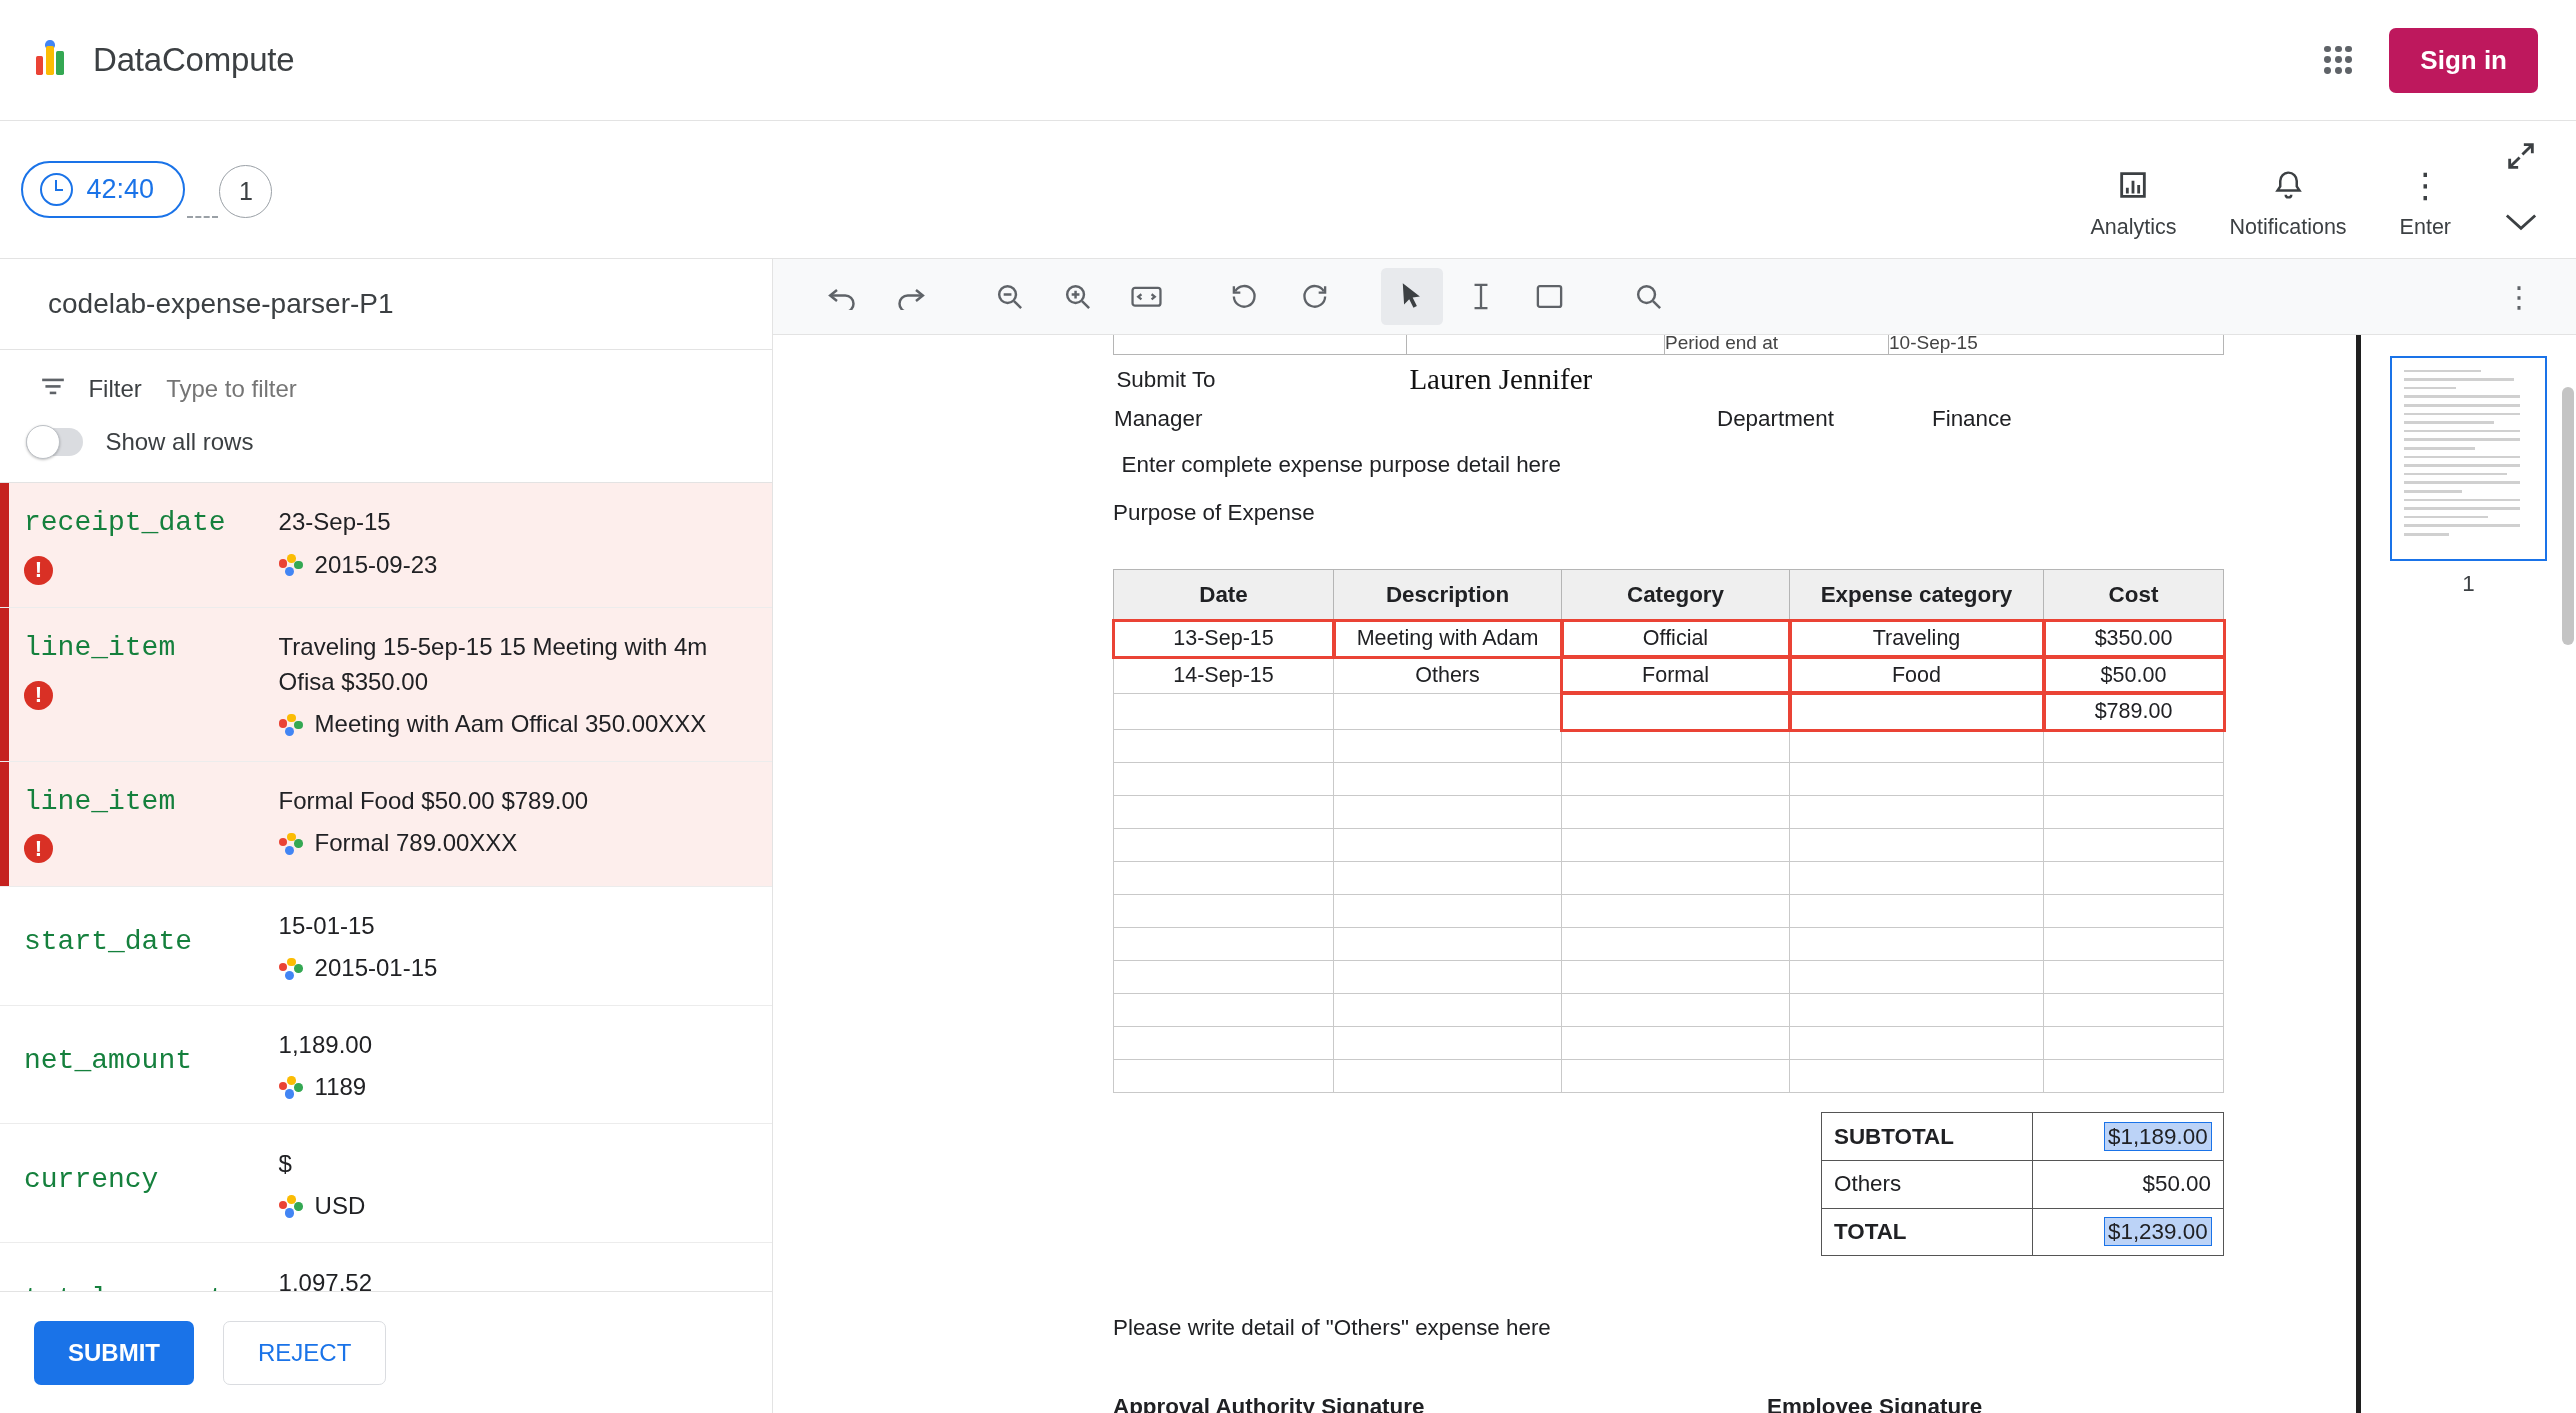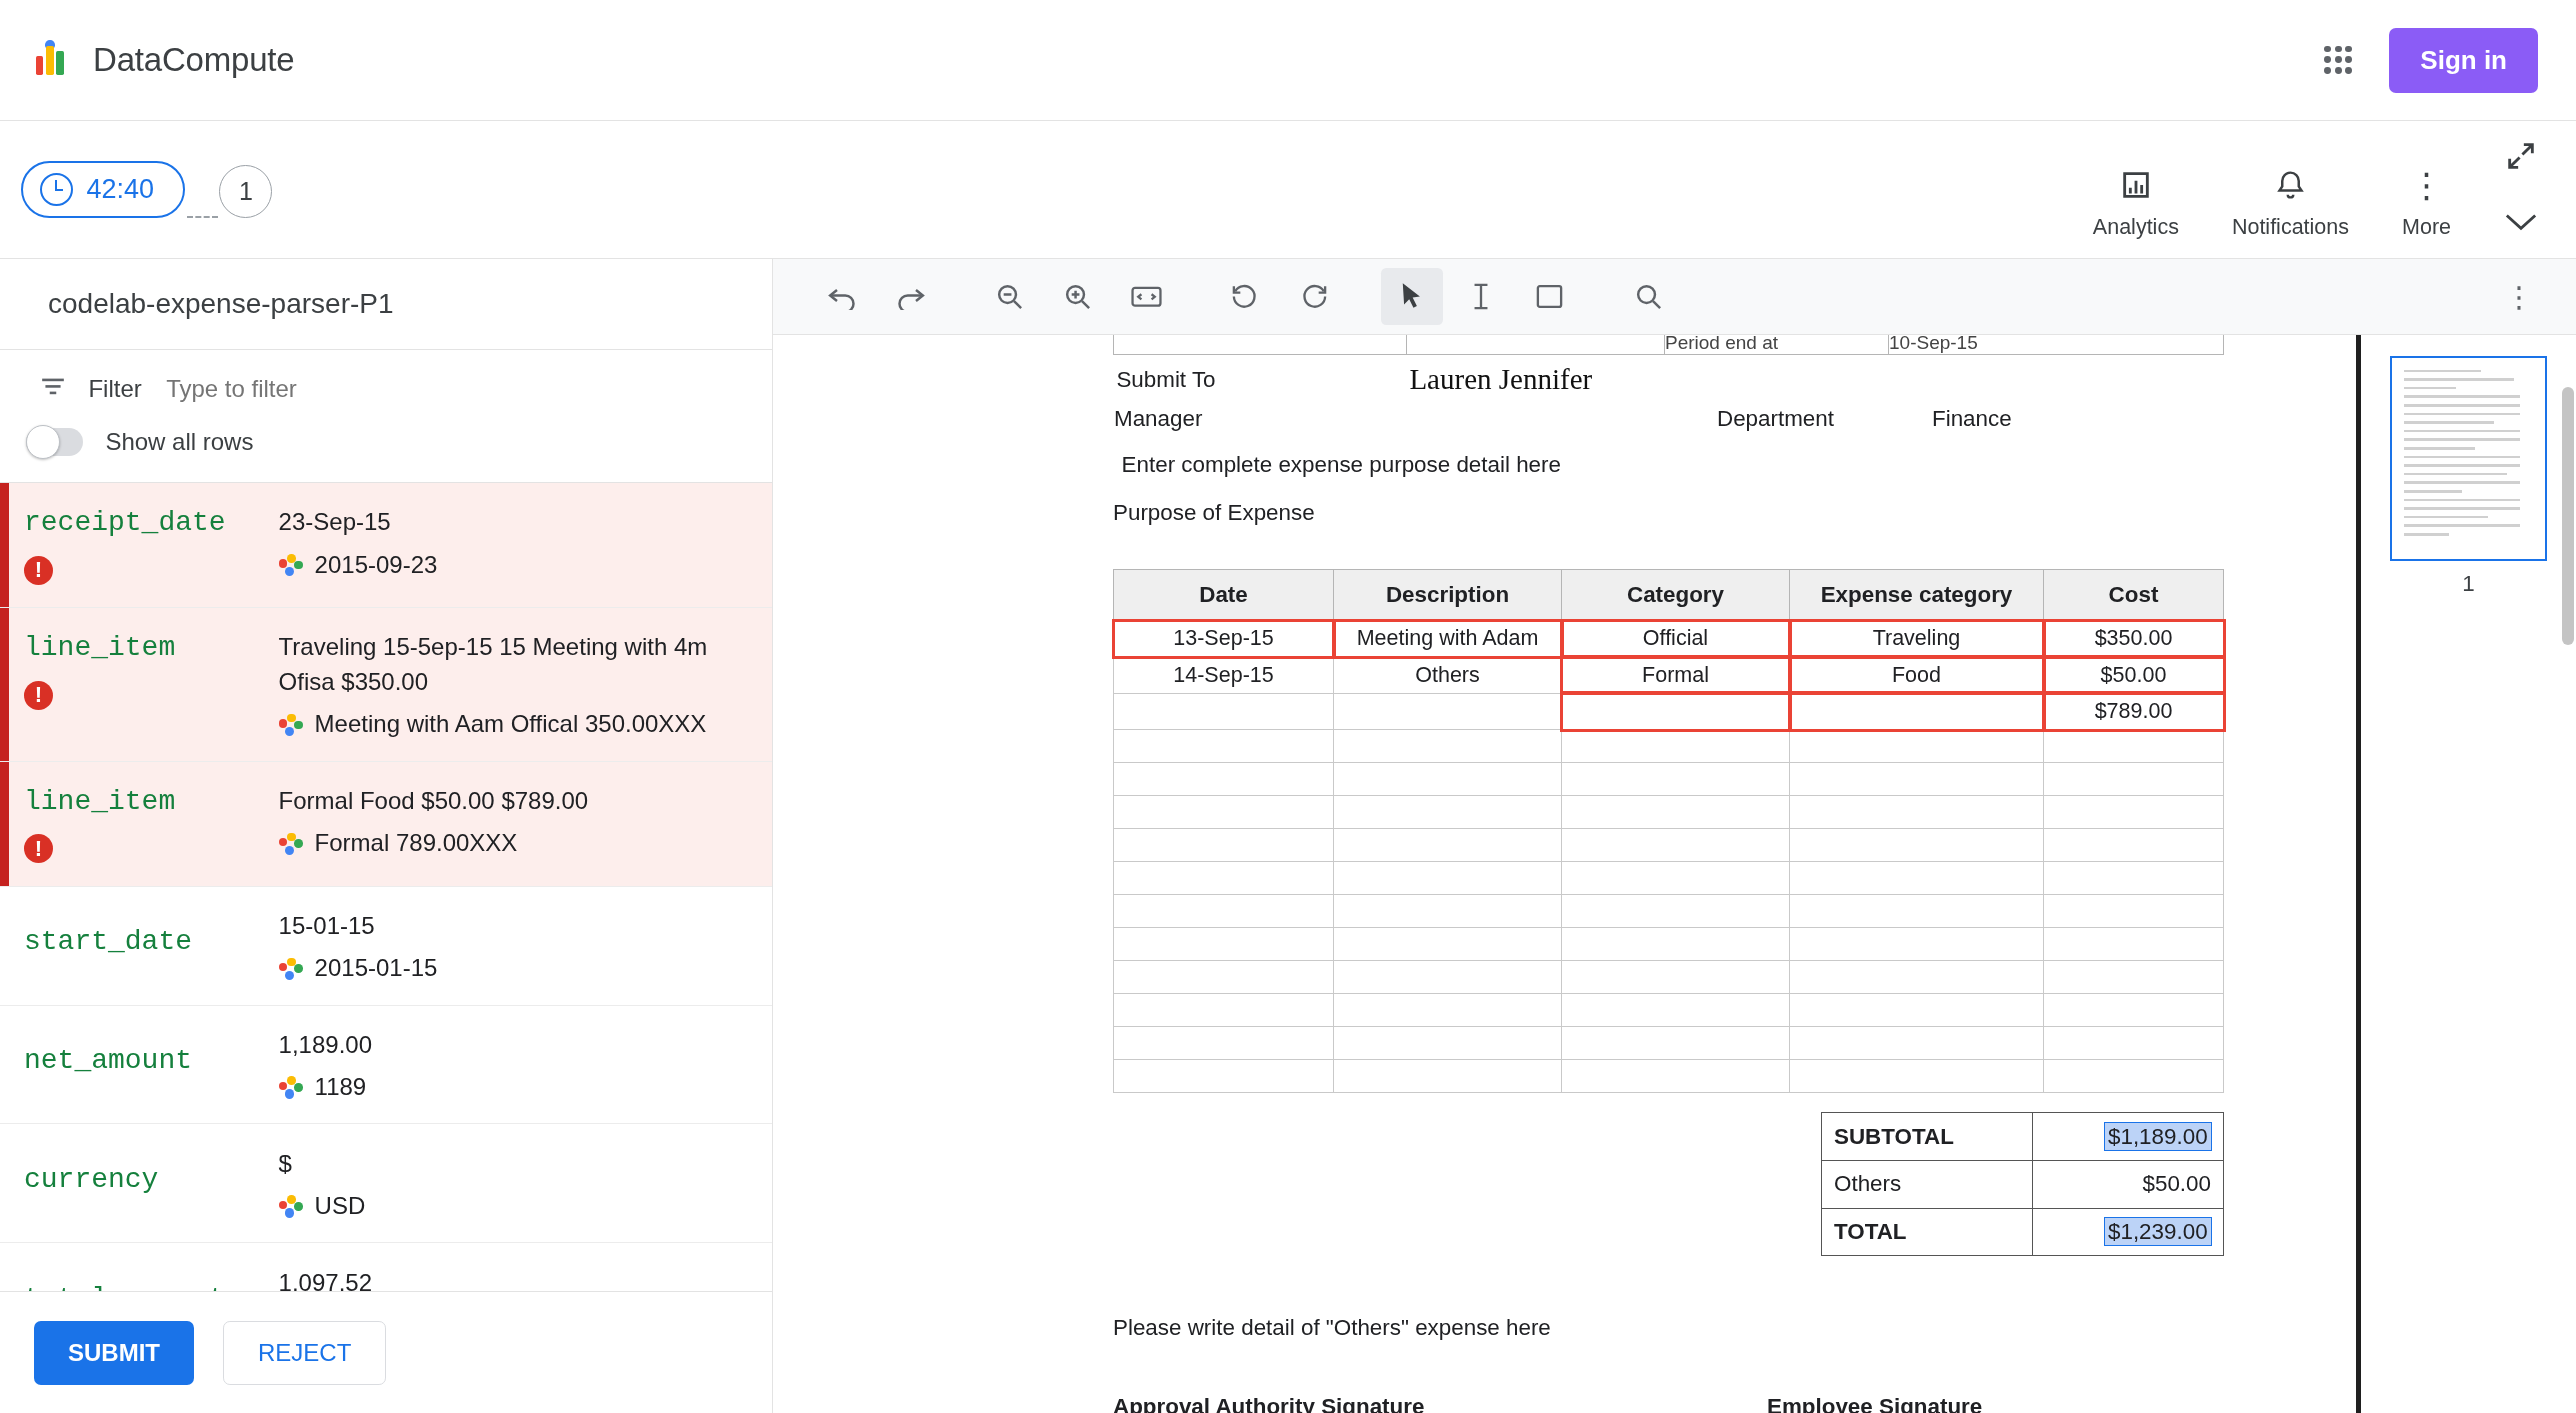--- a/index.html
+++ b/index.html
@@ -25,21 +25,21 @@
   .bar { position: absolute; bottom: 5.2px; width: 7.7px; border-radius: 1.7px; }
   .bar.b1 { left: 1.7px;  height: 19px; background: #ea4335; }
   .bar.b2 { left: 12px; height: 29px; background: #fbbc04; }
   .bar.b3 { left: 22.4px; height: 24px; background: #34a853; }
   .dot-blue { position:absolute; left: 11.2px; top: 0; width: 9.5px; height: 9.5px; border-radius: 50%; background:#4285f4; }
   .brand-name { font-size: 33px; color: #3c4043; letter-spacing: -0.2px; }
   .topbar-right { margin-left: auto; display: flex; align-items: center; gap: 34px; }
   .apps-grid { width: 34px; height: 34px; display: grid; grid-template-columns: repeat(3, 1fr); gap: 3.4px; padding: 2.6px; }
   .apps-grid i { display:block; width: 6.9px; height: 6.9px; border-radius: 50%; background: #5f6368; }
   .signin-btn {
-    background: #8b5cf6; color: #fff; border: none; border-radius: 6.9px;
+    background: #be185d; color: #fff; border: none; border-radius: 6.9px;
     font-size: 26px; font-weight: bold; padding: 17px 31px; cursor: pointer;
     font-family: "Liberation Sans", sans-serif;
   }
 
   
   .secondbar {
     height: 138px; display: flex; align-items: center;
     padding: 0 38px 0 20.7px; border-bottom: 0.9px solid #e3e3e3; background: #fff;
   }
   .timer-wrap { display: flex; align-items: flex-end; }
@@ -234,21 +234,21 @@
         <div class="tool-glyph">
           <svg width="33" height="36" viewBox="0 0 24 24" fill="none" stroke="#3c4043" stroke-width="1.8">
               <path d="M12 3a6 6 0 0 0-6 6v4l-2 3h16l-2-3V9a6 6 0 0 0-6-6z"></path>
               <path d="M10 19a2 2 0 0 0 4 0"></path>
             </svg>
         </div>
         <div class="label">Notifications</div>
       </div>
       <div class="tool-item">
         <div class="tool-glyph">⋮</div>
-        <div class="label">More</div>
+        <div class="label">Enter</div>
       </div>
       <div class="chev-group">
         <div class="expand-icon">
           <svg width="34" height="34" viewBox="0 0 24 24" fill="none" stroke="#3c4043" stroke-width="2">
               <path d="M14 4h6v6M20 4l-7 7M10 20H4v-6M4 20l7-7"></path>
             </svg>
         </div>
         <div class="expand-icon">
           <svg width="34" height="22.4" viewBox="0 0 24 14" fill="none" stroke="#3c4043" stroke-width="2">
               <path d="M2 3l10 9 10-9"></path>

